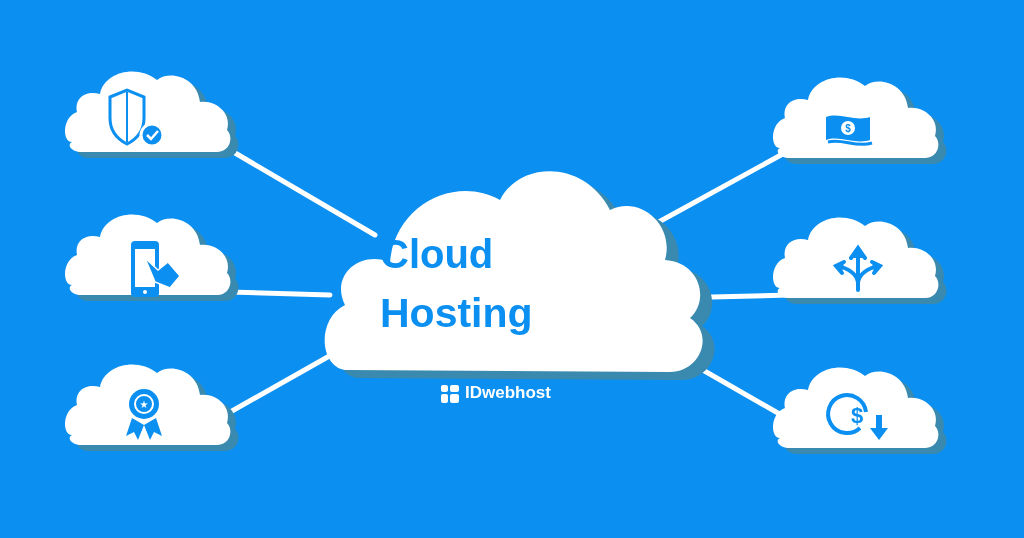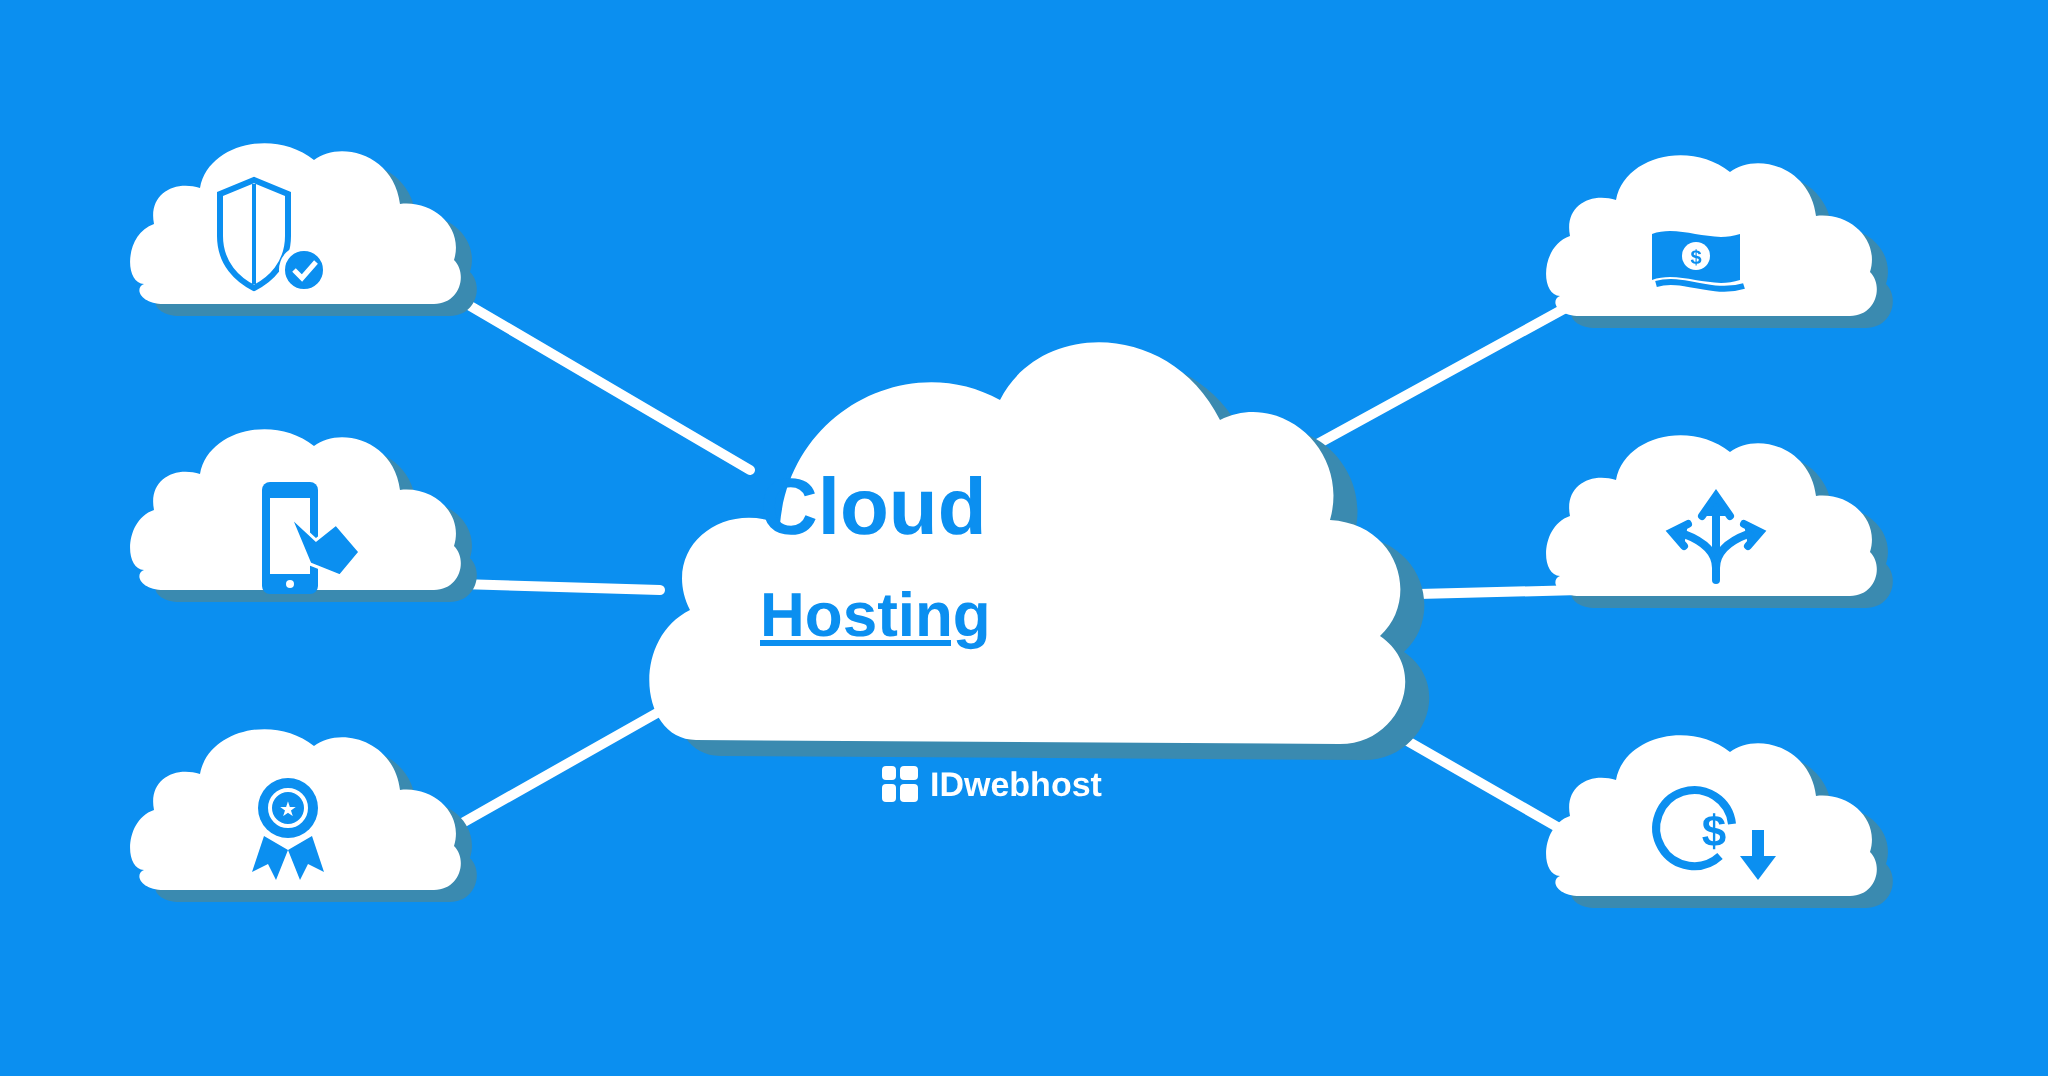--- a/index.html
+++ b/index.html
@@ -1,21 +1,21 @@
 <!DOCTYPE html>
 <html><head>
 <meta charset="utf-8">
 <style>
   html,body{margin:0;padding:0;}
   body{width:1024px;height:538px;overflow:hidden;background:#0b8ff0;font-family:"Liberation Sans",sans-serif;position:relative;}
   svg.scene{position:absolute;left:0;top:0;}
   .title{position:absolute;left:380px;width:250px;text-align:left;color:#0b8ff0;font-weight:bold;font-family:"Liberation Sans",sans-serif;}
   .t1{top:232px;font-size:40px;}
-  .t2{top:290px;font-size:31px;text-decoration:underline;}
-  .brand{position:absolute;left:441px;top:383px;display:flex;align-items:flex-start;gap:6px;color:#fff;font-weight:bold;font-size:17px;}
+  .t2{top:290px;font-size:41px;}
+  .brand{position:absolute;left:441px;top:383px;display:flex;align-items:flex-end;gap:6px;color:#fff;font-weight:bold;font-size:17px;}
   .brand-logo{width:18px;height:18px;position:relative;}
   .brand-logo span{position:absolute;background:#fff;border-radius:2px;}
 </style>
 </head>
 <body>
 
 <svg class="scene" width="1024" height="538" viewBox="0 0 1024 538">
   <defs>
     <path id="cloud-small" d="M10,80 C0,80 0,55 15,50 C12,35 25,28 38,32 C42,10 75,2 95,18 C108,8 135,15 138,40 C155,38 170,52 165,68 C172,75 168,90 155,90 L20,90 C8,90 5,82 10,80 Z"></path>
   </defs>

